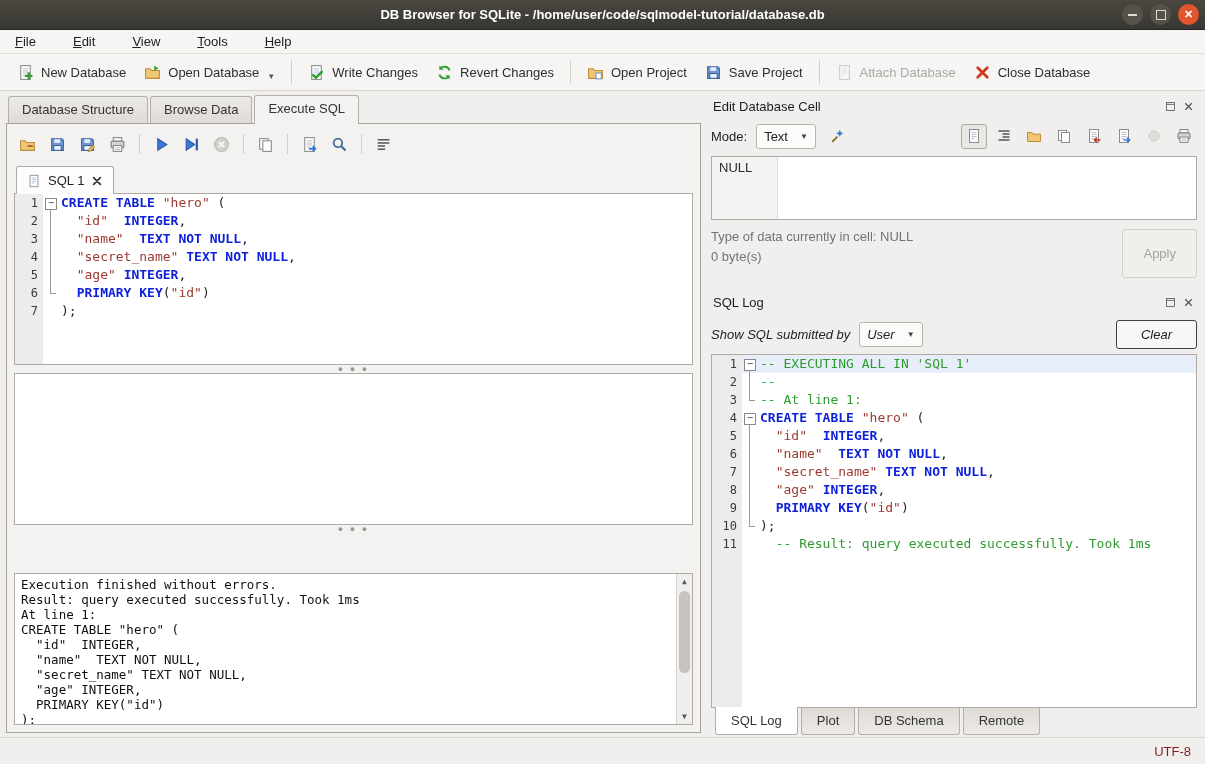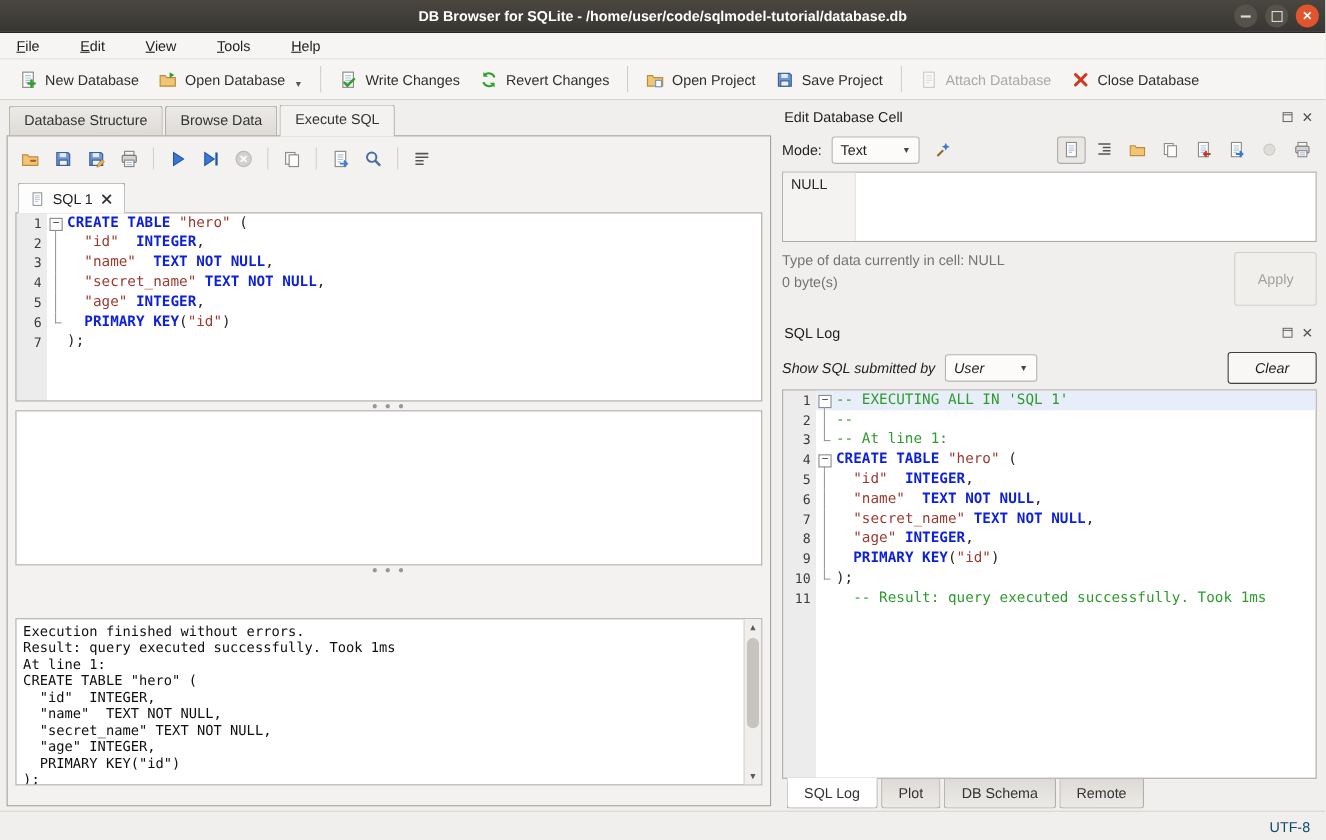--- a/index.html
+++ b/index.html
@@ -40,21 +40,21 @@
   .main { flex:1; display:flex; min-height:0; }
   .left-pane { width:703px; flex:none; display:flex; flex-direction:column; padding:3px 2px 4px 6px; }
   .right-pane { flex:1; display:flex; flex-direction:column; padding:3px 8px 0 8px; min-width:0; }
 
   
   .main-tabs { display:flex; align-items:flex-end; height:29px; padding-left:2px; flex:none; }
   .main-tab { padding:5px 13px 6px; background:linear-gradient(#eceae7,#dedbd7); border:1px solid #b3afaa;
               border-bottom:none; border-radius:3px 3px 0 0; margin-right:2px; color:#333; }
   .main-tab.active { background:#f3f2f0; position:relative; z-index:3; margin-bottom:-1px; padding-bottom:8px; }
   .left-content { flex:1; border:1px solid #a5a29d; background:#f3f2f0; z-index:2; display:flex;
-                  flex-direction:column; padding:5px 7px 18px; min-height:0; }
+                  flex-direction:column; padding:5px 7px 7px; min-height:0; }
 
   
   .sql-toolbar { height:30px; display:flex; align-items:center; gap:3px; flex:none; }
   .sql-tool { width:27px; height:26px; display:flex; align-items:center; justify-content:center; border-radius:3px; }
   .sql-tool.disabled svg { opacity:.55; }
   .sql-sep { width:1px; height:20px; background:#d2cfca; margin:0 5px; }
 
   
   .sql-tabbar { display:flex; align-items:flex-end; height:31px; margin-top:3px; flex:none; }
   .sql-tab { display:flex; align-items:center; gap:7px; background:#fdfdfd; border:1px solid #aeaba6; border-bottom:none;
@@ -94,21 +94,21 @@
   .vscroll .thumb { position:absolute; left:2px; right:2px; top:2px; height:68%; background:#c7c4bf; border-radius:6px; }
 
   
   .dock-header { height:24px; display:flex; align-items:center; flex:none; padding:0 2px; }
   .dock-header .dtitle { flex:1; color:#1d1d1d; }
   .dock-icons { display:flex; gap:5px; }
   .dock-ic { width:13px; height:13px; display:flex; }
 
   .mode-row { display:flex; align-items:center; gap:9px; height:36px; flex:none; }
   .combo { display:flex; align-items:center; background:#fcfbfa; border:1px solid #b7b4af; border-radius:3px;
-           padding:4px 7px; gap:32px; }
+           padding:4px 7px; gap:12px; }
   .combo .caret { font-size:8px; color:#444; }
   .mini-btn { width:26px; height:25px; display:flex; align-items:center; justify-content:center; border-radius:3px;
               border:1px solid transparent; }
   .mini-btn.pressed { border-color:#aeaba6; background:#e9e7e4; }
   .mini-btn.disabled svg { opacity:.5; }
   .cell-cluster { margin-left:auto; display:flex; gap:4px; align-items:center; }
 
   .cell-box { height:64px; border:1px solid #aeaba6; background:#fff; display:flex; flex:none; margin-top:2px; }
   .cell-gutter { width:66px; background:#f4f3f1; border-right:1px solid #e4e2df; padding:3px 7px; color:#2a2a2a; }
   .cell-info { display:flex; margin-top:9px; flex:none; }
@@ -123,21 +123,21 @@
   .log-viewer { flex:1; min-height:0; background:linear-gradient(to right,#ececec 30px,#fff 30px); }
   .log-viewer .gutter-num { width:30px; }
 
   .bottom-tabs { height:29px; display:flex; align-items:flex-start; padding-left:4px; flex:none; }
   .btab { padding:5px 15px 6px; background:linear-gradient(#dedbd7,#eceae7); border:1px solid #b3afaa; border-top:none;
           border-radius:0 0 3px 3px; margin-right:3px; color:#333; }
   .btab.active { background:#fff; margin-top:-1px; padding-top:6px; position:relative; z-index:2; }
 
   
   .statusbar { height:27px; flex:none; border-top:1px solid #d7d4cf; background:#f1efed; display:flex;
-               align-items:center; justify-content:flex-end; padding:0 14px; color:#0c4a6e; }
+               align-items:center; justify-content:flex-end; padding:0 14px; color:#7f1d1d; }
 </style>
 </head>
 <body>
 
 <div class="window">
 
   <div class="titlebar">
     <div class="title">DB Browser for SQLite - /home/user/code/sqlmodel-tutorial/database.db</div>
     <div class="win-controls">
       <div class="win-btn min"></div>

